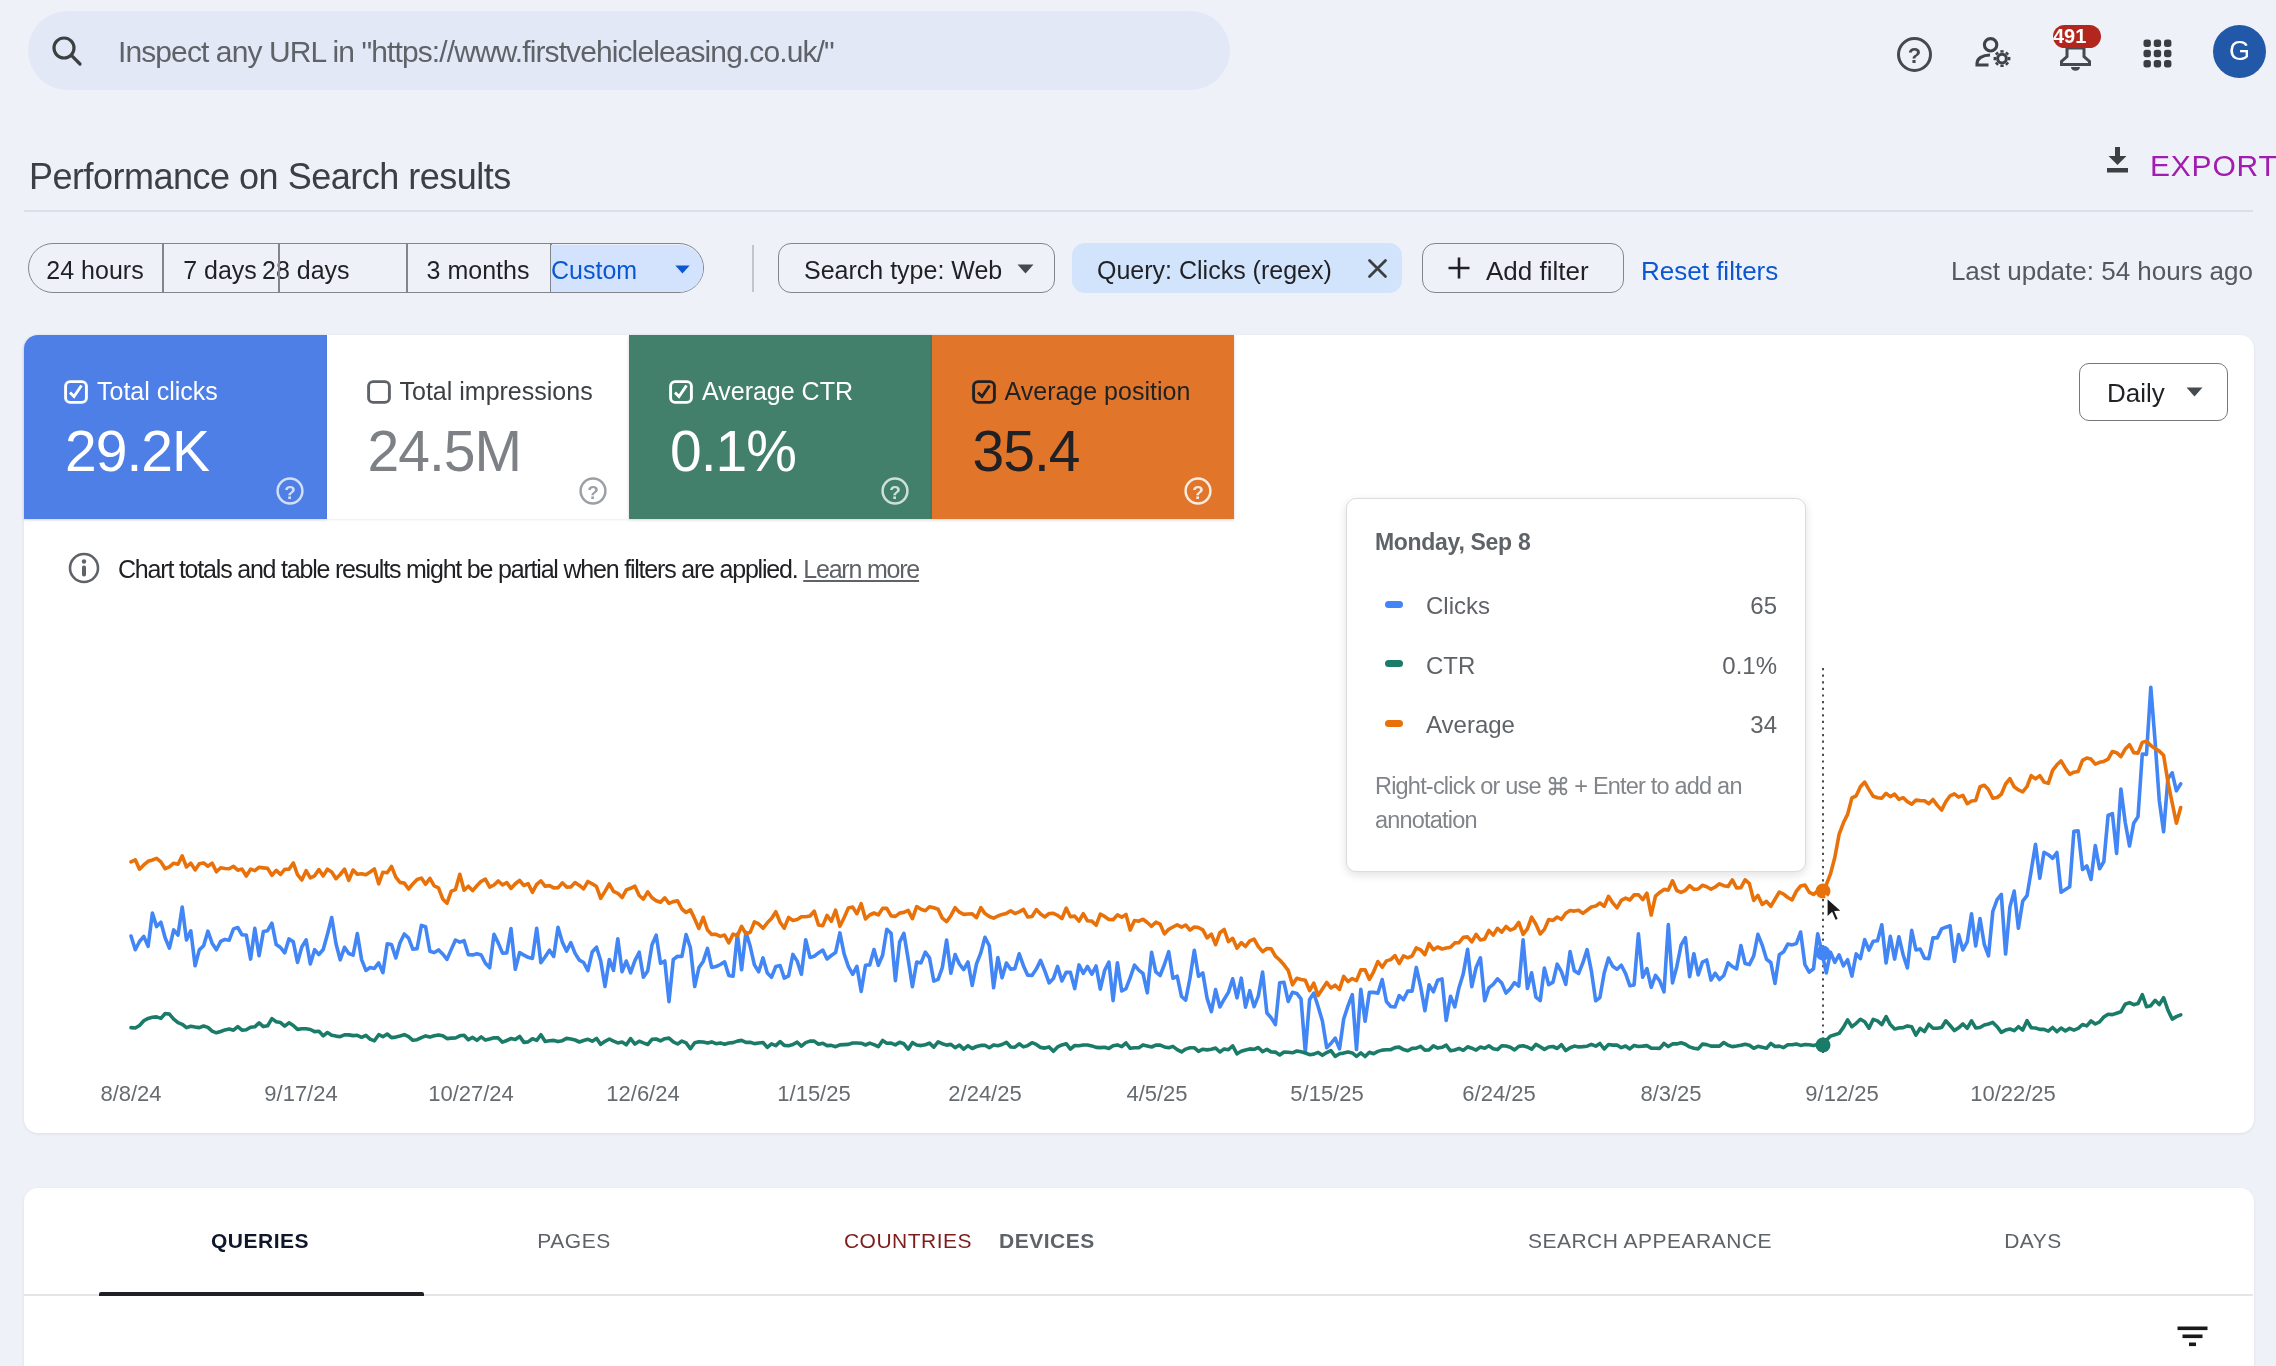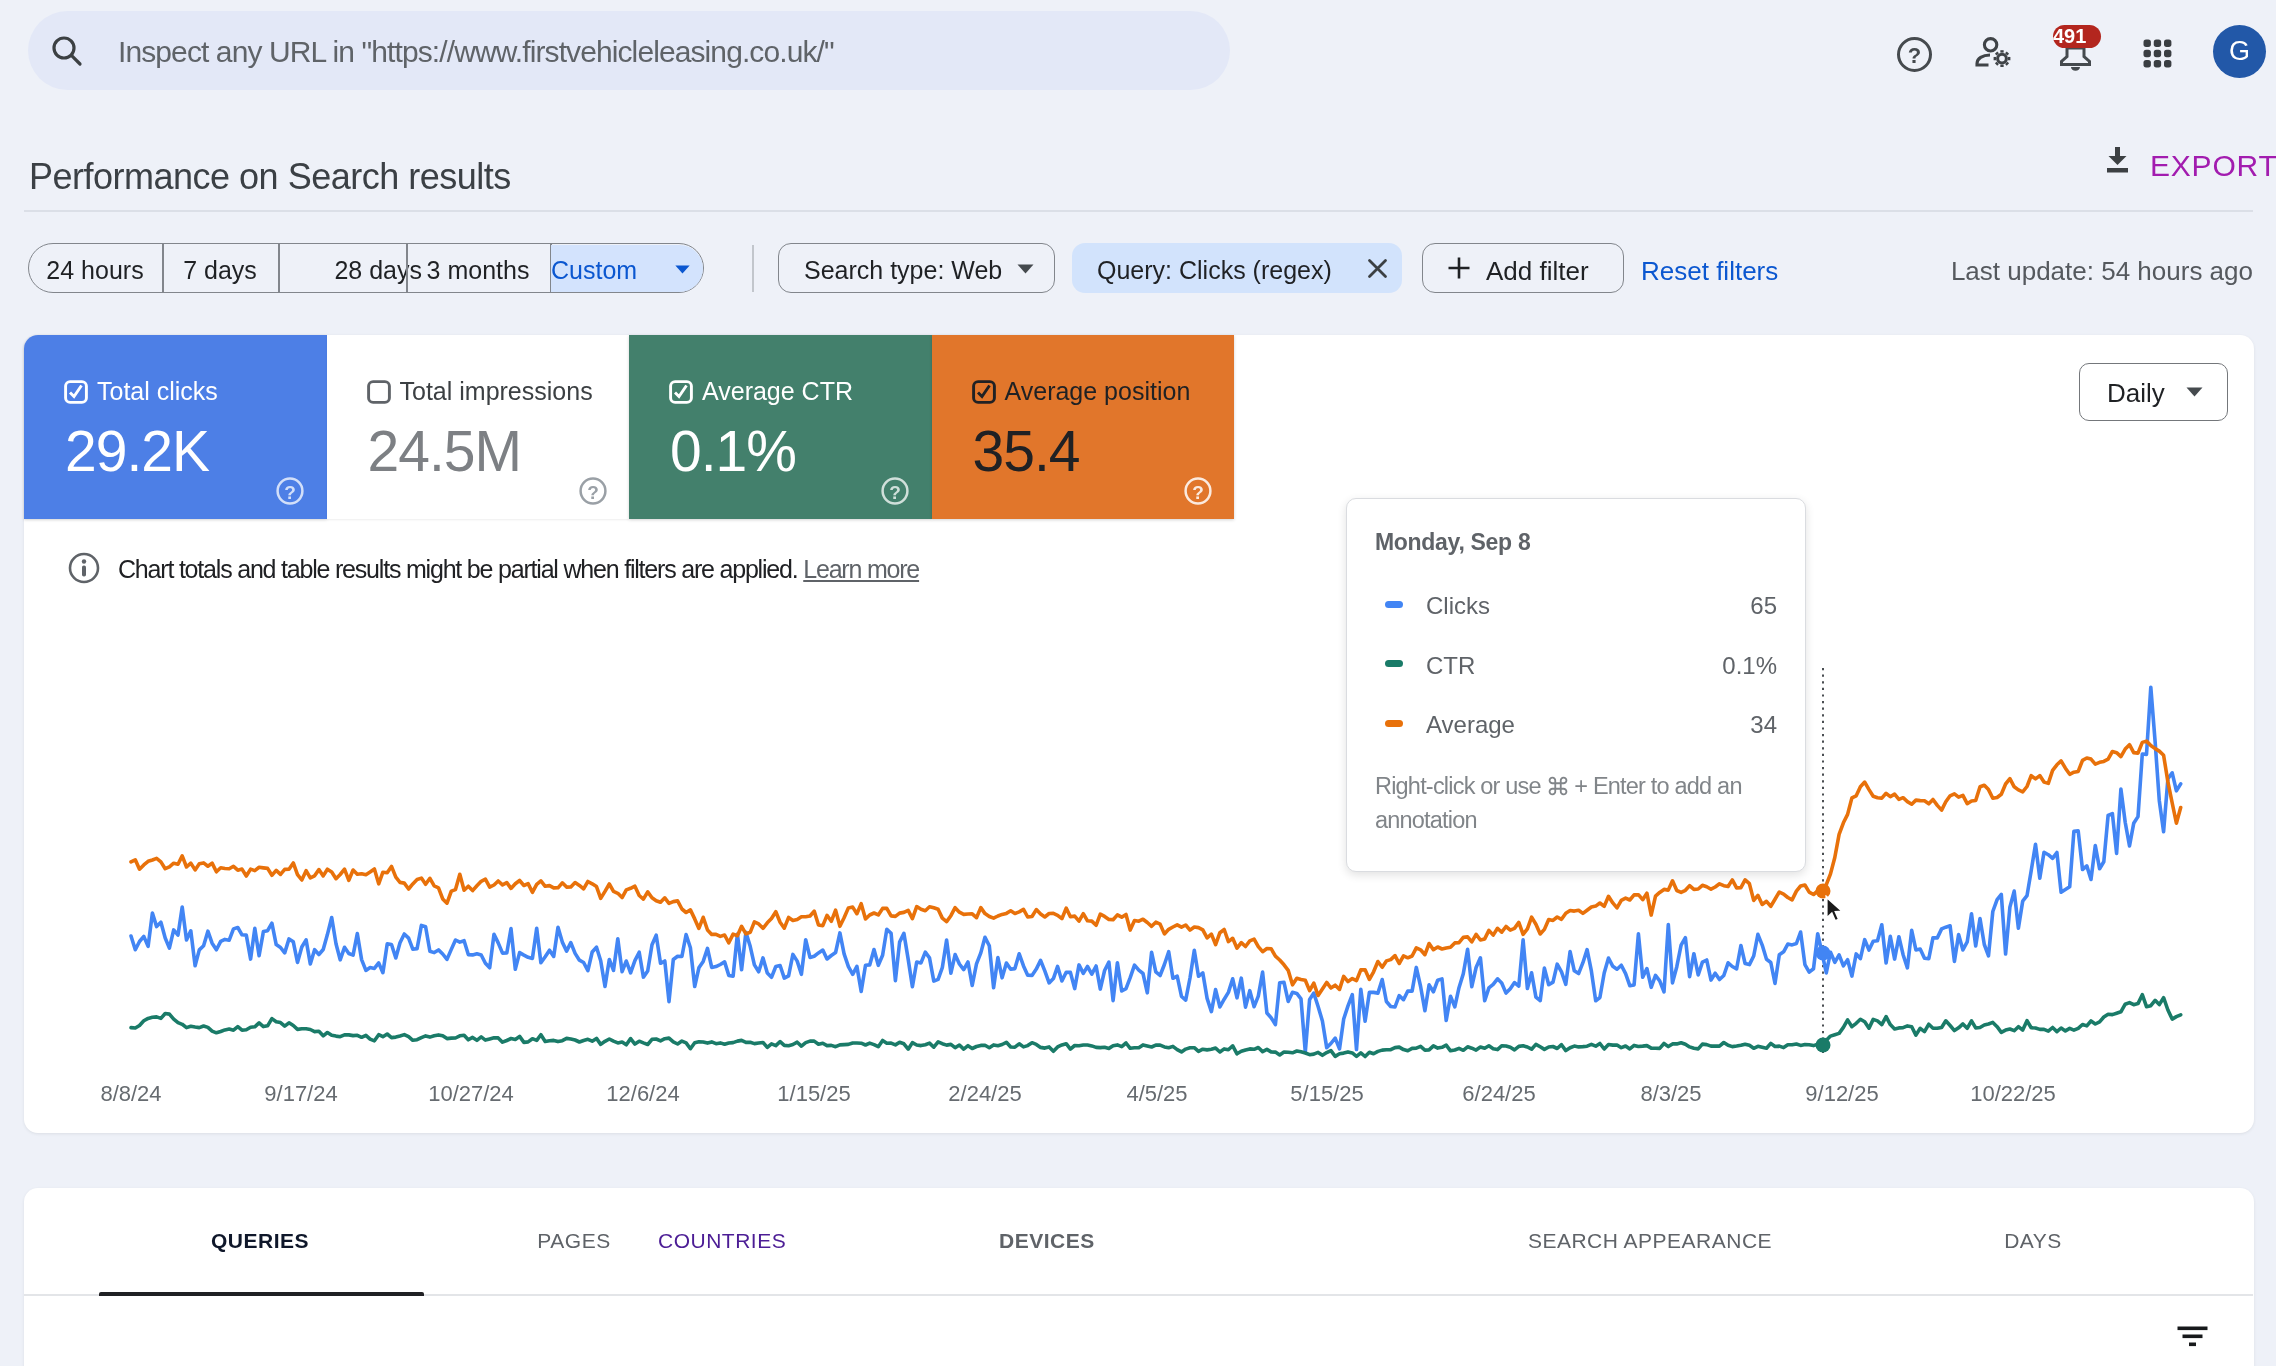--- a/index.html
+++ b/index.html
@@ -51,21 +51,21 @@
 <svg class="a" style="left:2102px;top:144px" width="30" height="30" viewBox="0 0 30 30">
     <rect x="13" y="3" width="5" height="10" fill="#3c4043"></rect>
     <path d="M15.5 21 L6.5 12 h18 z" fill="#3c4043"></path>
     <rect x="5" y="24" width="21" height="4.5" fill="#3c4043"></rect>
   </svg>
 <div class="a" style="left:2150px;top:149px;font-size:30px;letter-spacing:0.8px;color:#a21caf">EXPORT</div>
 <div class="a" style="left:24px;top:210px;width:2229px;height:2px;background:#dbdfe7"></div>
 <div class="a" style="left:28px;top:243px;width:676px;height:50px;border:1.5px solid #82868c;border-radius:25px"></div>
 <div class="a" style="left:15px;top:256px;width:160px;text-align:center;font-size:25px;color:#1f2124">24 hours</div>
 <div class="a" style="left:140px;top:256px;width:160px;text-align:center;font-size:25px;color:#1f2124">7 days</div>
-<div class="a" style="left:262px;top:256px;width:160px;text-align:right;font-size:25px;color:#1f2124">28 days</div>
+<div class="a" style="left:262px;top:256px;width:160px;text-align:left;font-size:25px;color:#1f2124">28 days</div>
 <div class="a" style="left:398px;top:256px;width:160px;text-align:center;font-size:25px;color:#1f2124">3 months</div>
 <div class="a" style="left:162px;top:244px;width:1.5px;height:48px;background:#82868c"></div>
 <div class="a" style="left:278px;top:244px;width:1.5px;height:48px;background:#82868c"></div>
 <div class="a" style="left:406px;top:244px;width:1.5px;height:48px;background:#82868c"></div>
 <div class="a" style="left:550px;top:244px;width:1.5px;height:48px;background:#82868c"></div>
 <div class="a" style="left:551px;top:244.5px;width:152px;height:47px;background:#d3e3fd;border-radius:0 24px 24px 0"></div>
 <div class="a" style="left:551px;top:256px;width:118px;text-align:left;font-size:25px;color:#0b57d0">Custom</div>
 <svg class="a" style="left:674px;top:264px" width="17" height="11" viewBox="0 0 19 12">
     <path d="M1.5 1.5 L9.5 10.5 L17.5 1.5 Z" fill="#0b57d0"></path>
   </svg>
@@ -177,21 +177,21 @@
 <div class="a" style="left:1375px;top:773px;font-size:23.5px;letter-spacing:-0.8px;color:#818589">Right-click or use <svg width="22" height="22" viewBox="0 0 24 24" style="vertical-align:-3px" fill="none">
       <path d="M9 9 H15 V15 H9 Z M9 9 H6.2 A3.1 3.1 0 1 1 9 6.2 Z M15 9 V6.2 A3.1 3.1 0 1 1 17.8 9 Z M15 15 H17.8 A3.1 3.1 0 1 1 15 17.8 Z M9 15 V17.8 A3.1 3.1 0 1 1 6.2 15 Z" stroke="#818589" stroke-width="2"></path>
     </svg> + Enter to add an</div>
 <div class="a" style="left:1375px;top:807px;font-size:23.5px;letter-spacing:-0.8px;color:#818589">annotation</div>
 <svg class="a" style="left:1824px;top:895px" width="24" height="32" viewBox="0 0 24 32">
     <path d="M2.5 2 L2.5 23.5 L7.7 18.6 L11 26.3 L15.1 24.5 L11.8 17 L19 16.6 Z" fill="#1a1a1a" stroke="#fff" stroke-width="2.2"></path>
   </svg>
 <div class="a" style="left:24px;top:1188px;width:2230px;height:200px;background:#fff;border-radius:14px 14px 0 0;box-shadow:0 1px 3px rgba(60,64,67,.10)"></div>
 <div class="a" style="left:10px;top:1229px;width:500px;text-align:center;font-size:21px;letter-spacing:.5px;font-weight:600;color:#0f172a">QUERIES</div>
 <div class="a" style="left:324px;top:1229px;width:500px;text-align:center;font-size:21px;letter-spacing:.5px;font-weight:400;color:#5f6368">PAGES</div>
-<div class="a" style="left:658px;top:1229px;width:500px;text-align:left;font-size:21px;letter-spacing:.5px;font-weight:400;color:#4c1d95">COUNTRIES</div>
+<div class="a" style="left:658px;top:1229px;width:500px;text-align:center;font-size:21px;letter-spacing:.5px;font-weight:400;color:#7f1d1d">COUNTRIES</div>
 <div class="a" style="left:999px;top:1229px;width:500px;font-size:21px;letter-spacing:.5px;font-weight:700;color:#5f6368">DEVICES</div>
 <div class="a" style="left:1400px;top:1229px;width:500px;text-align:center;font-size:21px;letter-spacing:.5px;font-weight:400;color:#5f6368">SEARCH APPEARANCE</div>
 <div class="a" style="left:1783px;top:1229px;width:500px;text-align:center;font-size:21px;letter-spacing:.5px;font-weight:400;color:#5f6368">DAYS</div>
 <div class="a" style="left:24px;top:1294px;width:2229px;height:1.5px;background:#e3e5e8"></div>
 <div class="a" style="left:99px;top:1292px;width:325px;height:4px;background:#202124;border-radius:2px 2px 0 0"></div>
 <svg class="a" style="left:2176px;top:1324px" width="33" height="24" viewBox="0 0 33 24">
     <g stroke="#17191b" stroke-width="3.6">
       <line x1="1.5" y1="4.3" x2="31.5" y2="4.3"></line>
       <line x1="6.5" y1="12.3" x2="26.5" y2="12.3"></line>
       <line x1="13" y1="20.3" x2="20" y2="20.3"></line>

